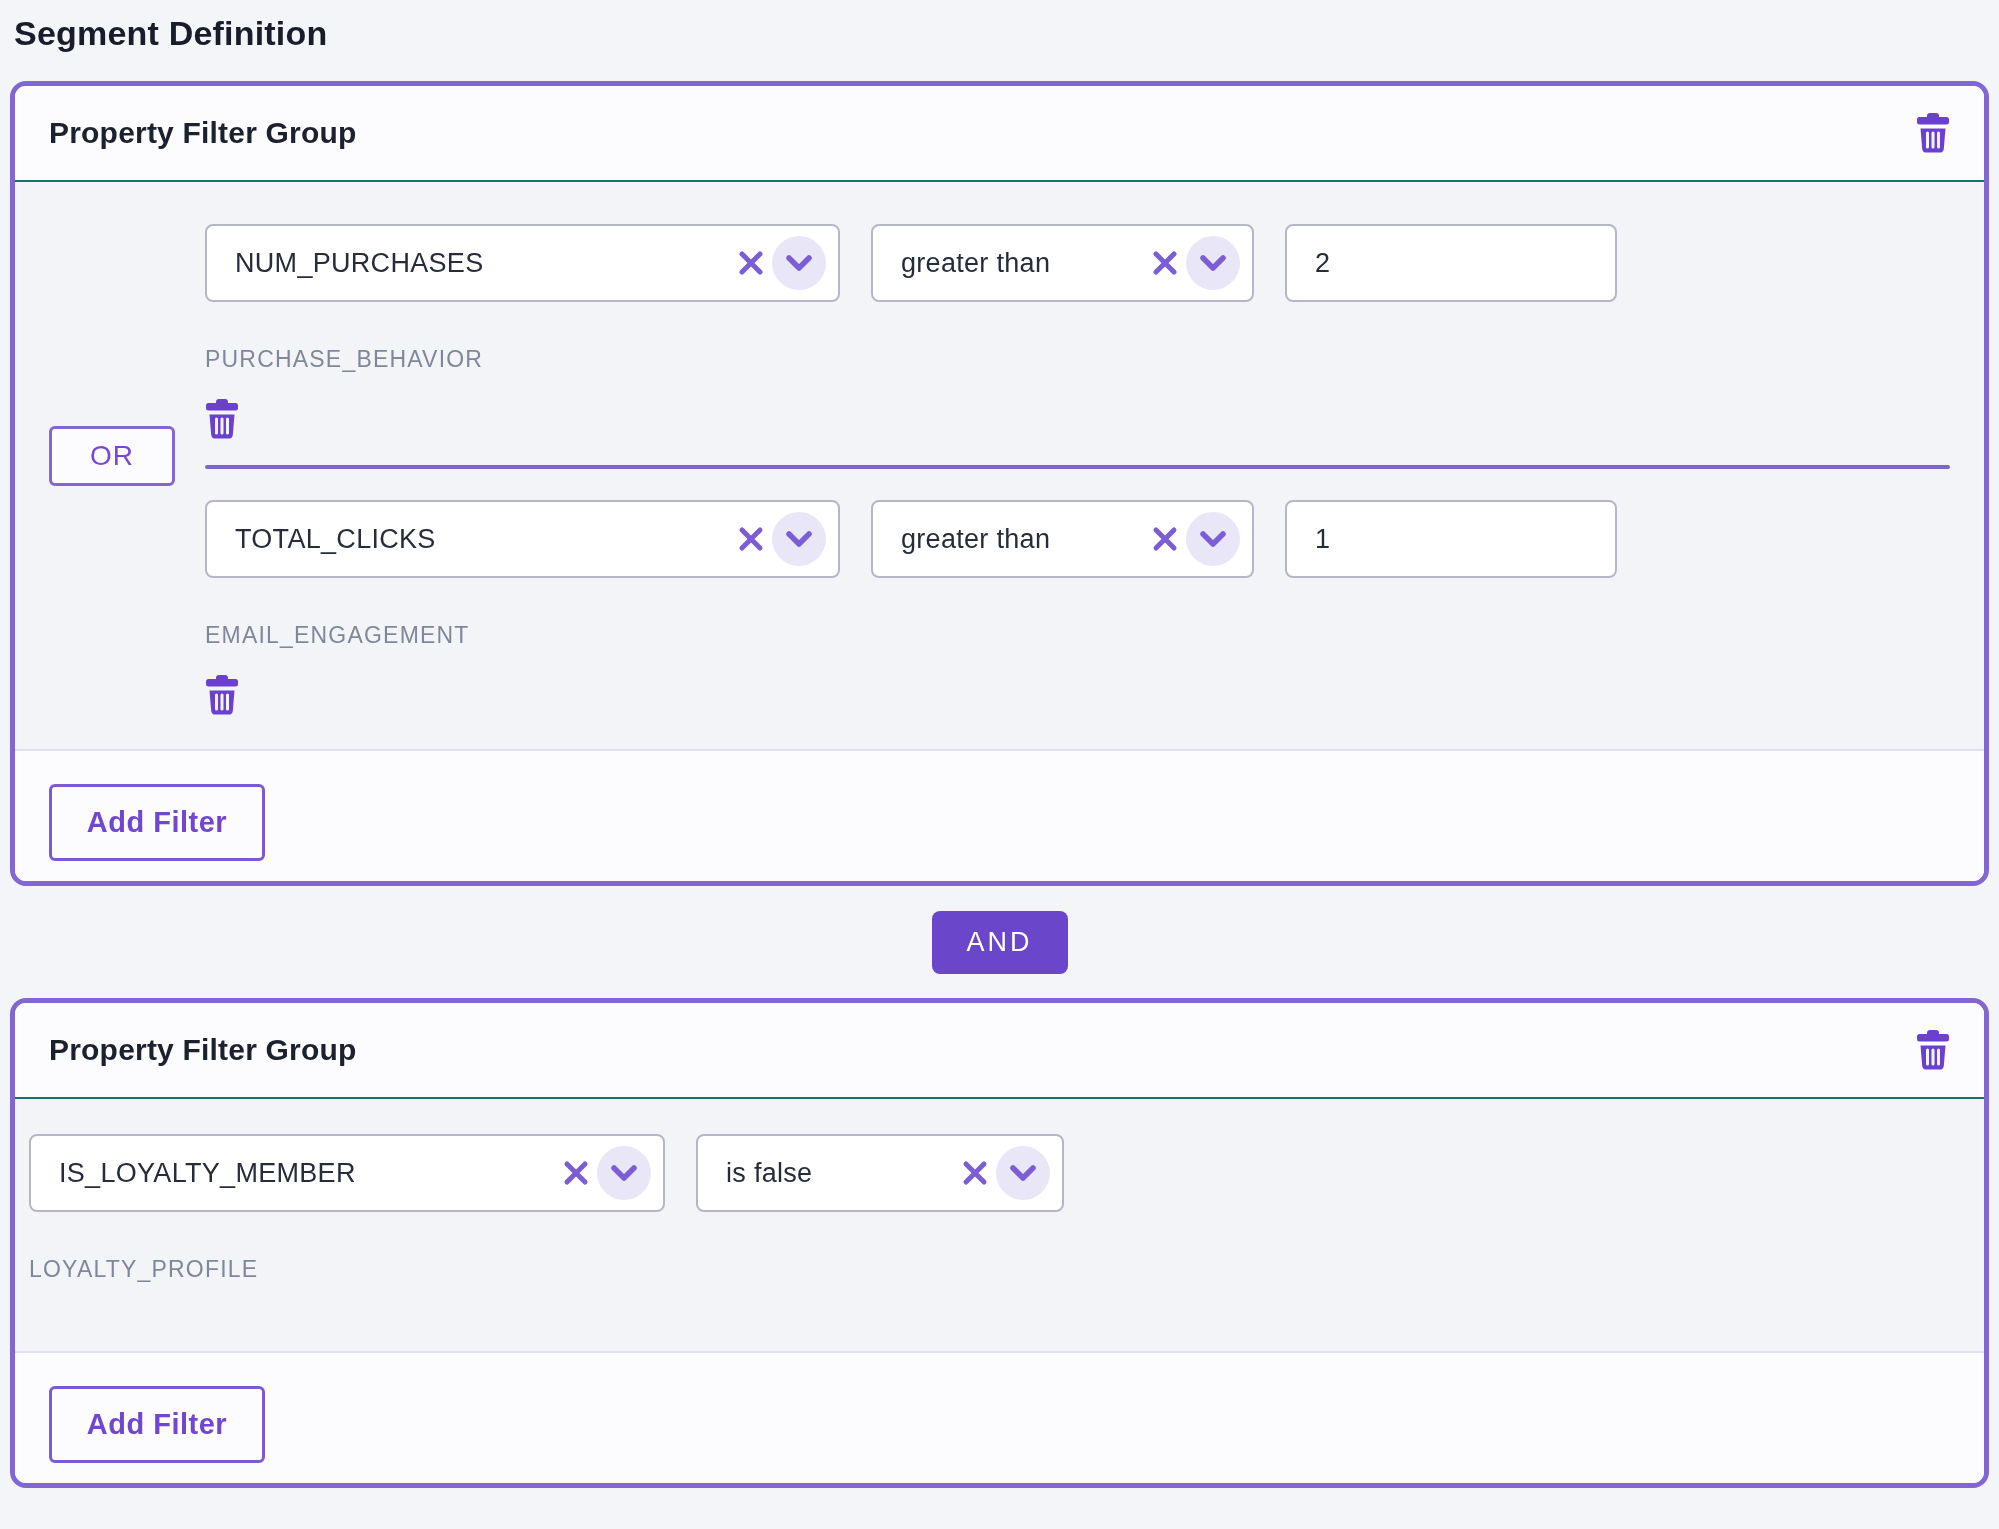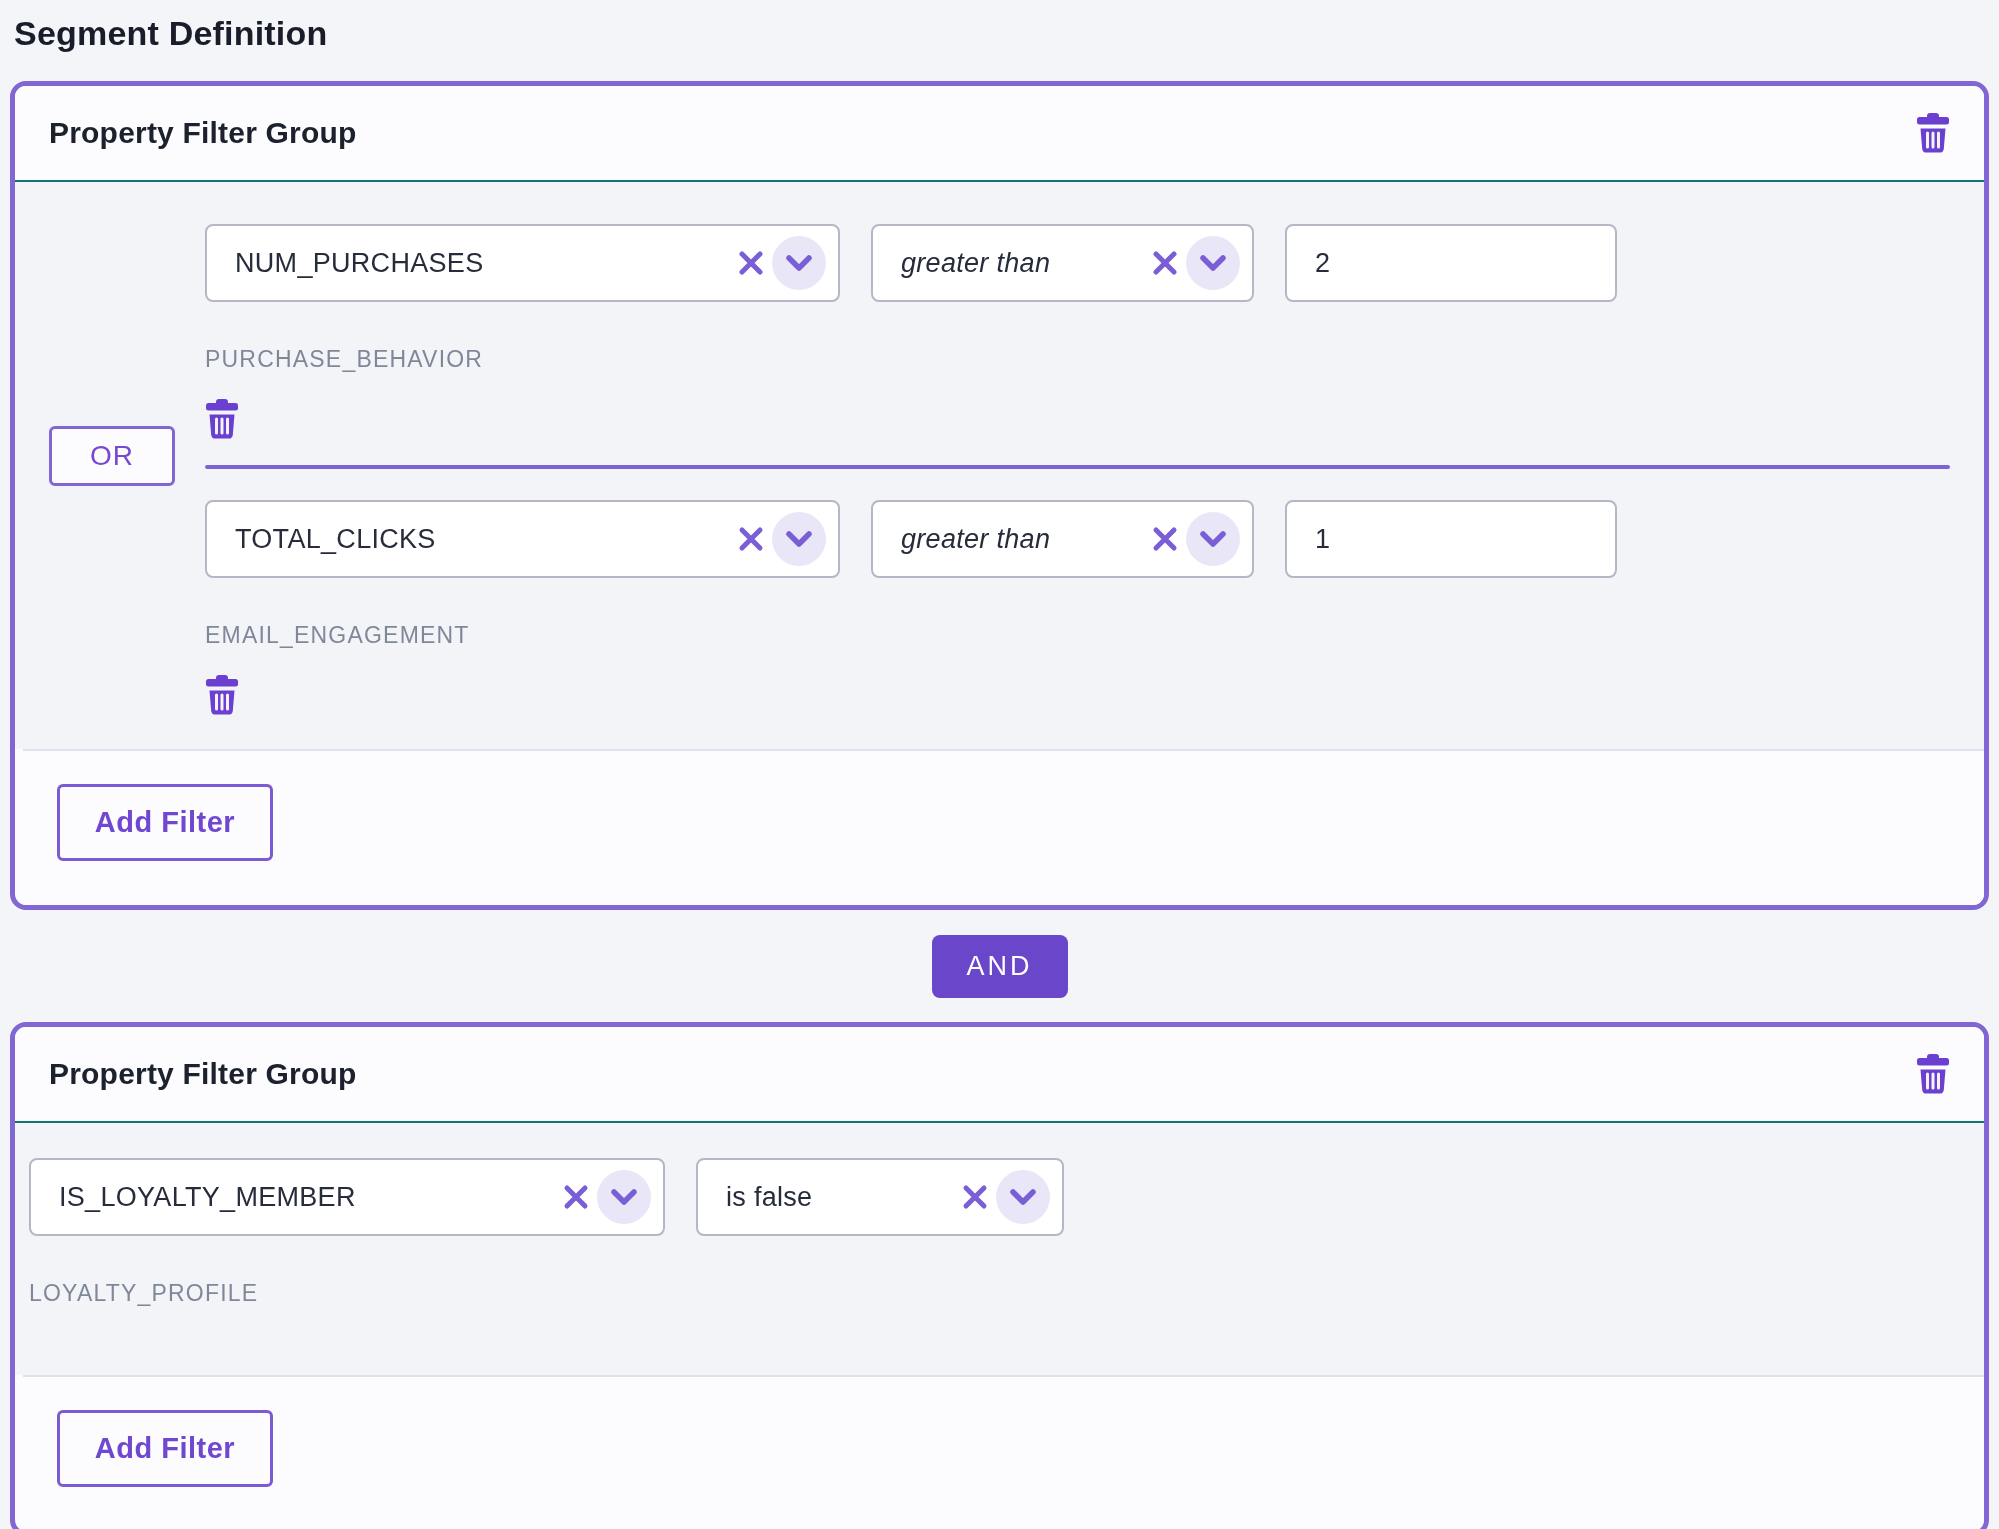--- a/index.html
+++ b/index.html
@@ -32,21 +32,21 @@
   .rows { position:relative; padding-left:156px; }
   .rows.no-connector { padding-left:0; }
 
   .fields { display:flex; gap:31px; }
   .select-box {
     box-sizing:border-box; height:78px; background:#ffffff;
     border:2px solid #b5b7c6; border-radius:8px;
     display:flex; align-items:center; padding:0 12px 0 28px; cursor:pointer;
   }
   .w-prop  { width:635px; }
-  .w-op    { width:383px;font-style:italic; }
+  .w-op    { width:383px; }
   .w-prop2 { width:636px; }
   .w-op2   { width:368px; }
   .select-text { flex:1; font-size:27px; color:#262c3a; letter-spacing:.3px; white-space:nowrap; overflow:hidden; }
   .x-btn { color:#7a5ed6; margin-right:8px; }
   .chev {
     width:54px; height:54px; border-radius:50%; background:#e9e6f7;
     border:none; padding:0; cursor:pointer; color:#7a5ed6;
     display:flex; align-items:center; justify-content:center; flex:none;
   }
 
@@ -61,21 +61,21 @@
 
   .row-divider { height:4px; border-radius:2px; background:#7e63d4; margin:26px 0 31px; }
 
   .or-btn {
     position:absolute; left:0; top:202px; width:126px; height:60px; box-sizing:border-box;
     background:#fcfcfe; border:3px solid #8166d4; border-radius:6px;
     color:#7749cf; font-size:28px; font-weight:500; letter-spacing:1px;
     display:flex; align-items:center; justify-content:center; cursor:pointer; font-family:inherit;
   }
 
-  .card-footer { background:#fcfcfe; border-top:2px solid #e2e0ee; padding:33px 34px 44px;margin-left:8px; }
+  .card-footer { background:#fcfcfe; border-top:2px solid #e2e0ee; padding:33px 34px 20px; }
   .add-filter-btn {
     width:216px; height:77px; box-sizing:border-box;
     background:#fcfcfe; border:3px solid #7c5ad3; border-radius:6px;
     color:#6f47d0; font-size:29px; font-weight:600; letter-spacing:.5px;
     display:flex; align-items:center; justify-content:center; cursor:pointer; font-family:inherit;
   }
 
   .and-wrap { display:flex; justify-content:center; margin:25px 0 24px; }
   .and-btn {
     width:136px; height:63px; background:#6946ca; border:none; border-radius:8px;

